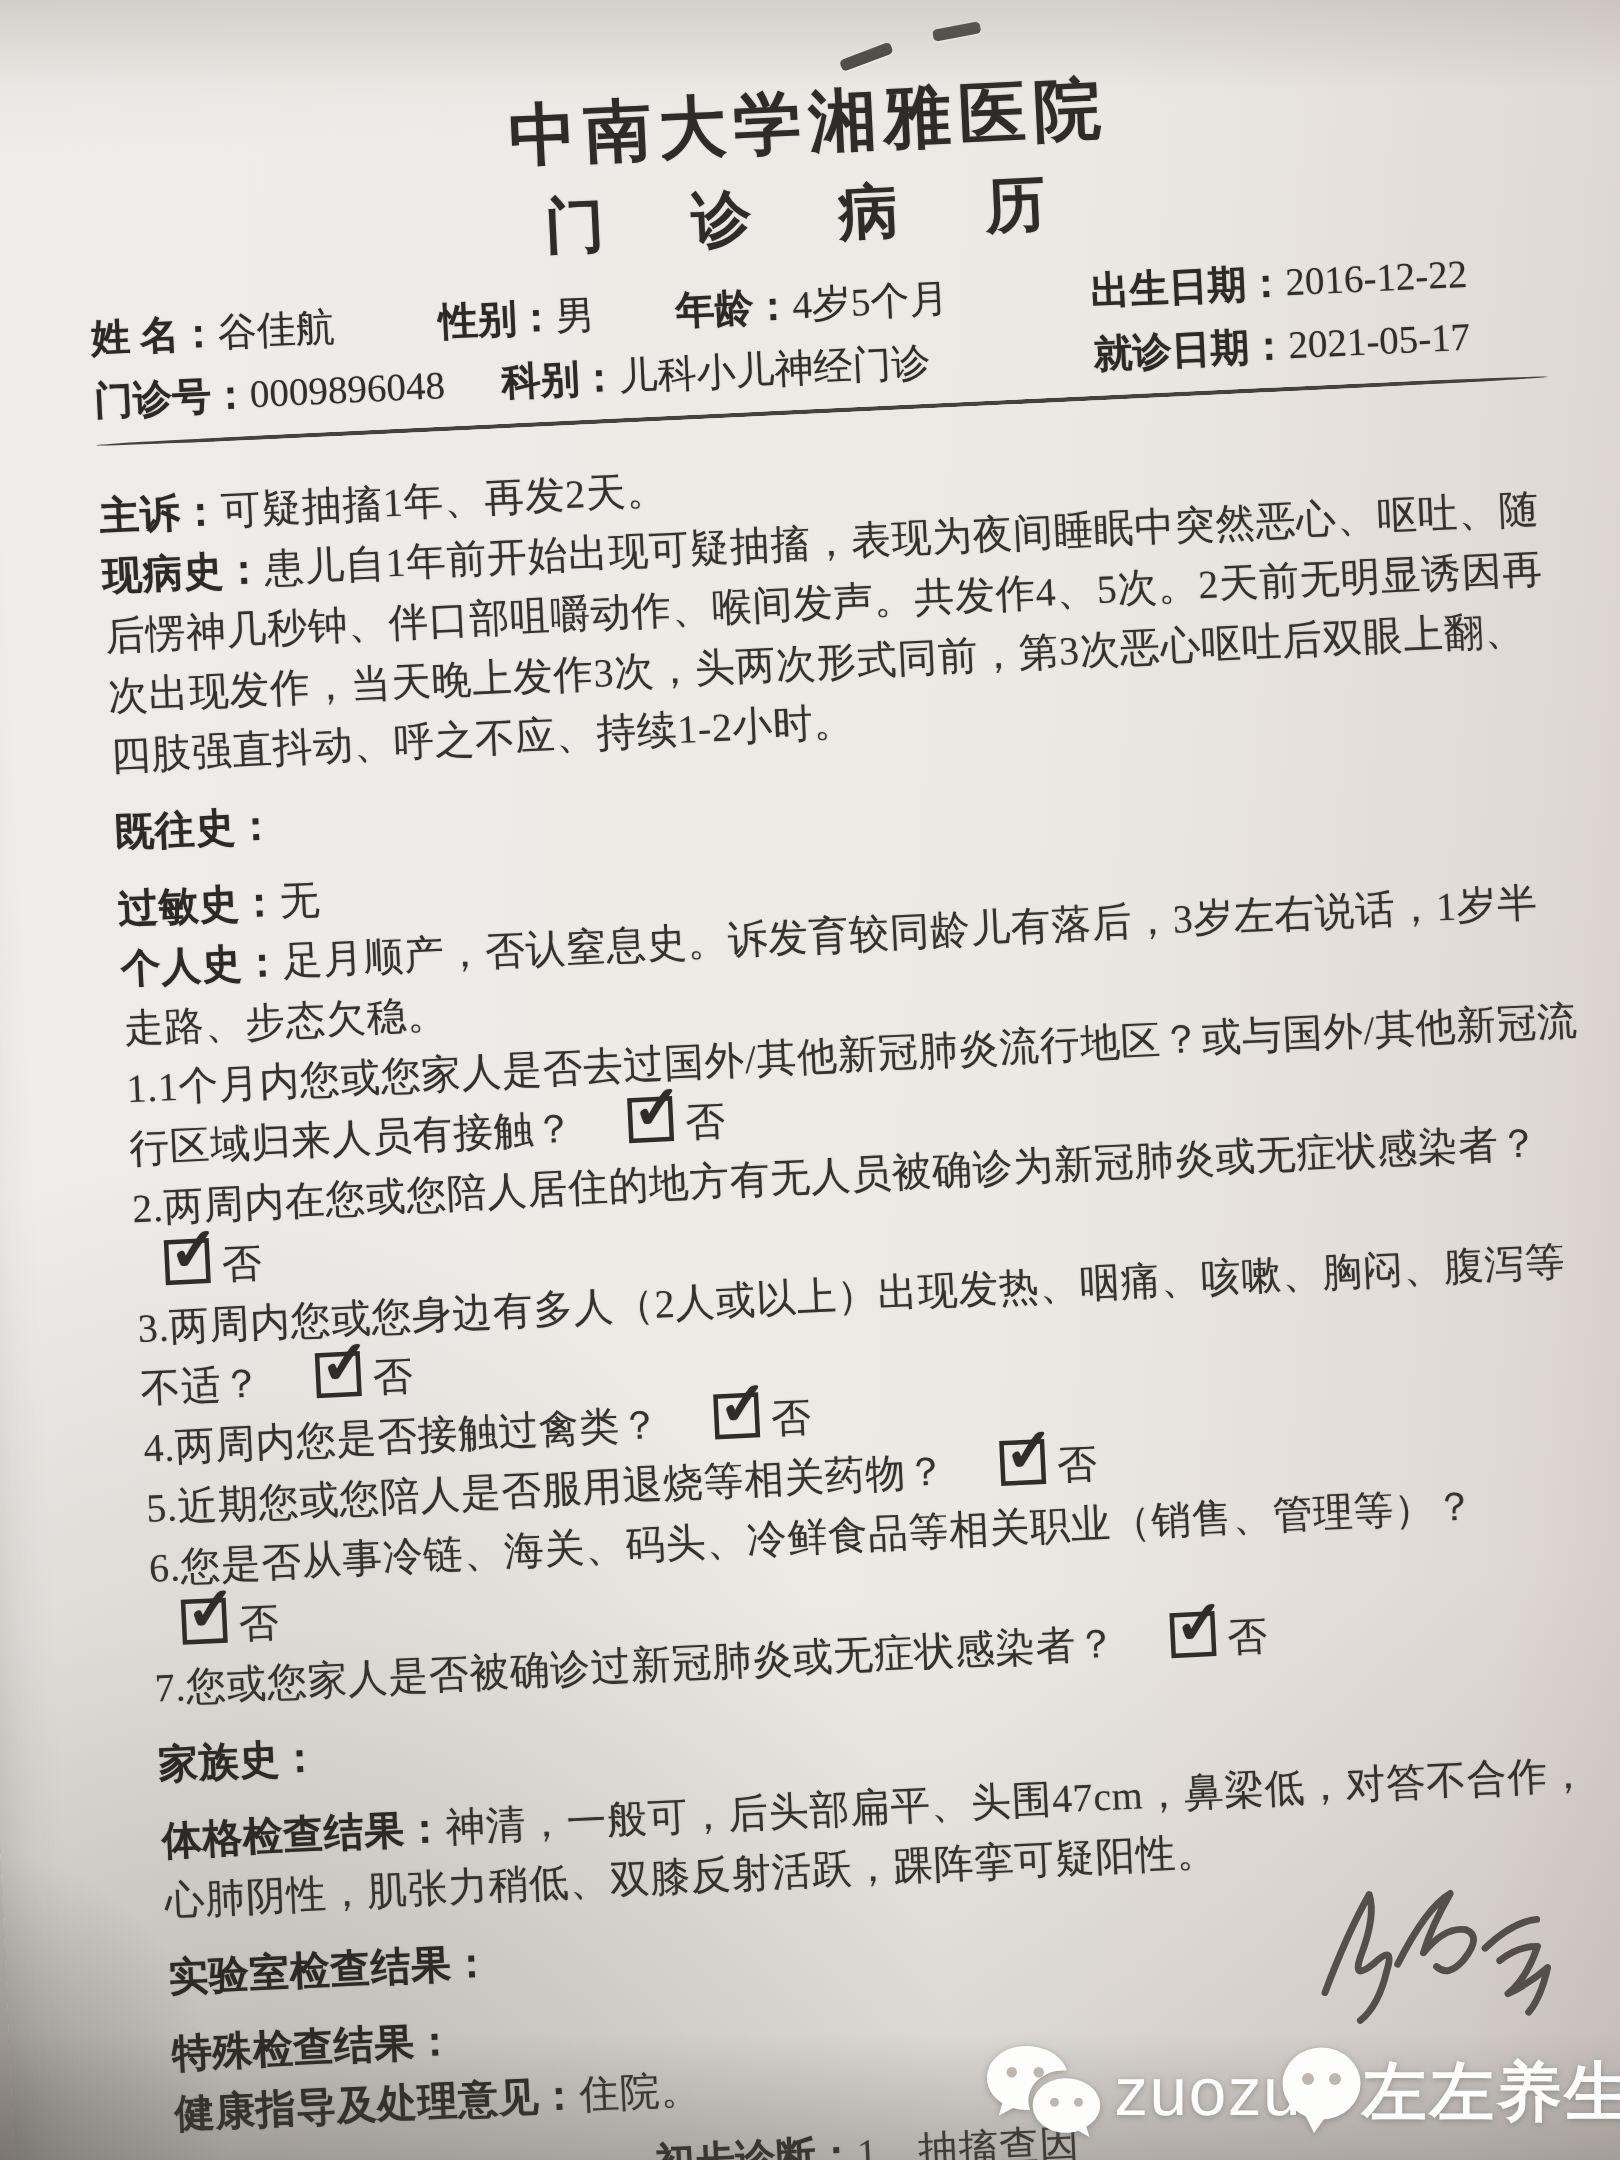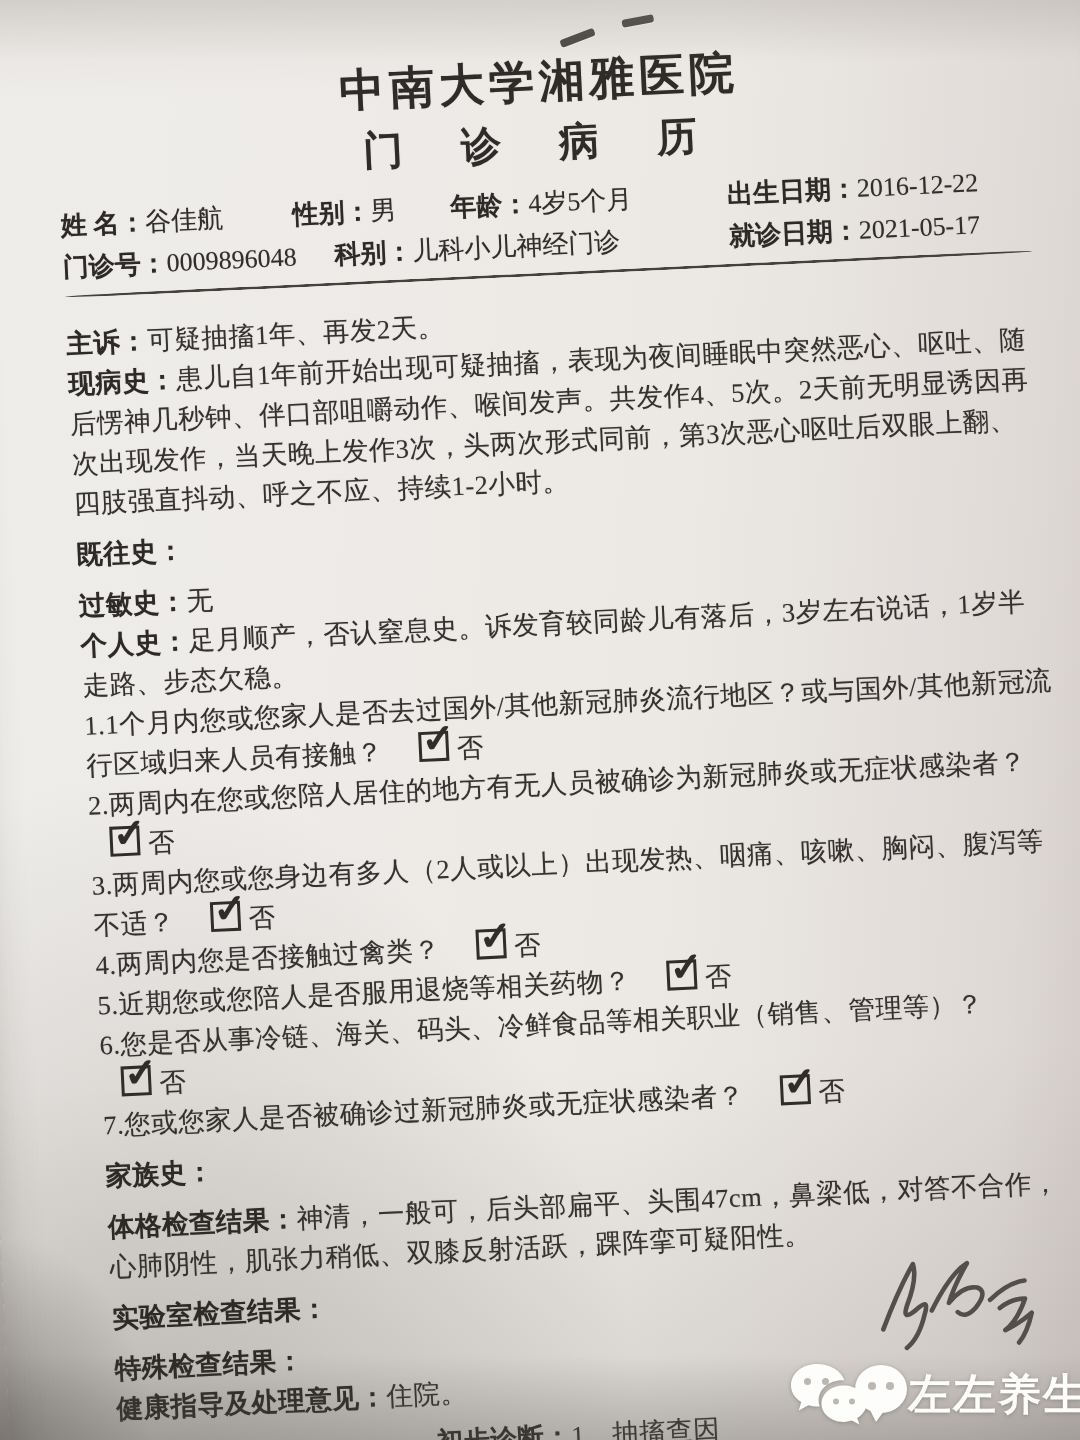--- a/index.html
+++ b/index.html
@@ -153,20 +153,21 @@
         <g fill="#fdfdfb">
           <path d="M29 5 C14 5 3 14.5 3 26.5 c0 6.8 4 12.8 10.2 16.6 l-2.4 8.4 9.6-5.2 c2.8.8 5.8 1.3 8.6 1.3 .9 0 1.8 0 2.7-.1 -.7-1.9-1.1-3.9-1.1-6 0-11.2 10.5-20.2 23.4-20.2 .8 0 1.6 0 2.4.1 C53.6 12.1 42.4 5 29 5z"></path>
           <circle cx="19.5" cy="22.5" r="3.5" fill="#bdb7b0"></circle>
           <circle cx="37.5" cy="22.5" r="3.5" fill="#bdb7b0"></circle>
           <path d="M55.5 26.5 c-12.2 0-22 8.2-22 18.2 0 10 9.8 18.2 22 18.2 2.9 0 5.7-.5 8.3-1.4 l7.6 4.1 -2.2-6.7 c5.6-3.3 9.3-8.4 9.3-14.2 0-10-9.8-18.2-23-18.2z"></path>
           <circle cx="48" cy="42.5" r="3" fill="#bdb7b0"></circle>
           <circle cx="64" cy="42.5" r="3" fill="#bdb7b0"></circle>
         </g>
       </svg>
     </span>
+    <span class="wm-latin">zuozu</span>
     <span class="wm-ghost">
       <svg width="58" height="62" viewBox="0 0 58 62">
         <g fill="#fdfdfb">
           <ellipse cx="29" cy="27" rx="26" ry="24"></ellipse>
           <path d="M18 48 l6 12 8-11z"></path>
           <circle cx="20" cy="24" r="4" fill="#bdb7b0"></circle>
           <circle cx="38" cy="24" r="4" fill="#bdb7b0"></circle>
         </g>
       </svg>
     </span>

